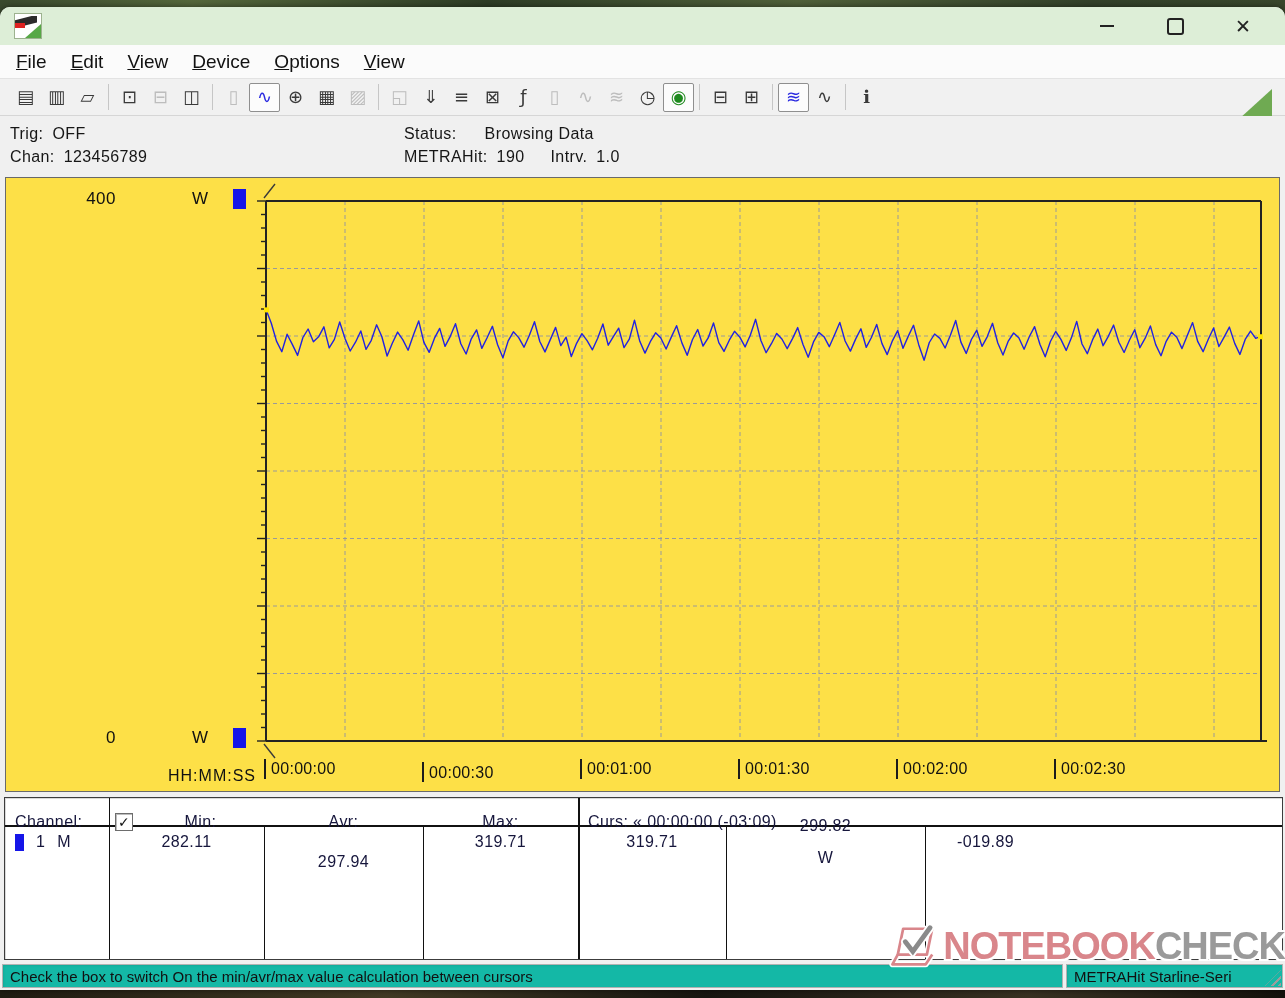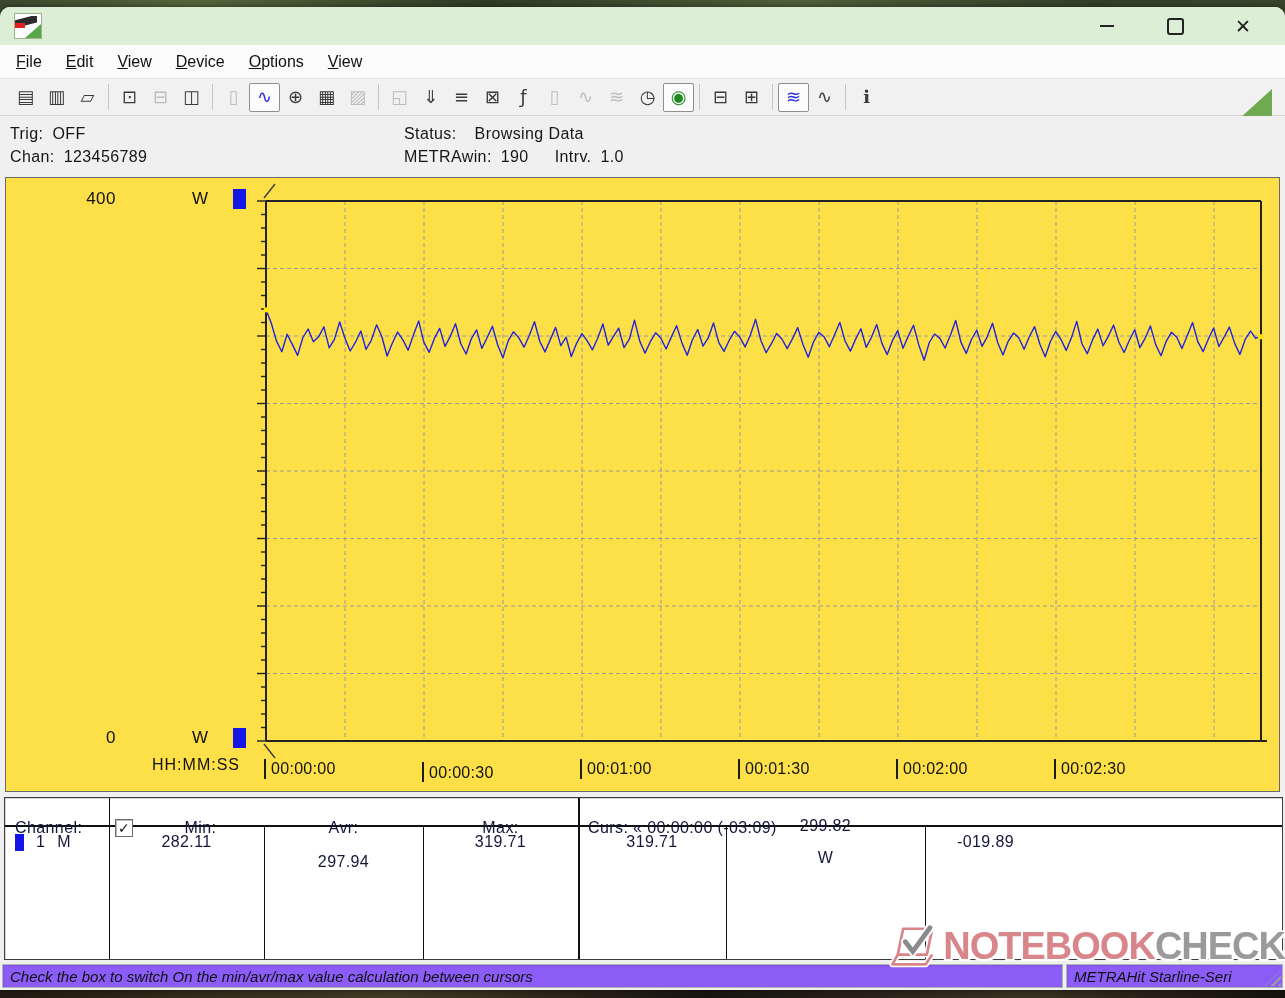--- a/index.html
+++ b/index.html
@@ -24,21 +24,21 @@
     clip-path:polygon(100% 0,100% 100%,0 100%);}
   .title-texts{display:flex;gap:38px;margin-left:9px;font-size:16px;color:#151515;}
   .win-controls{margin-left:auto;display:flex;align-items:center;gap:0;margin-right:8px;}
   .win-btn{width:68px;height:34px;display:flex;align-items:center;justify-content:center;background:transparent;border:0;}
   .glyph-min{width:14px;height:2px;background:#222;display:block;}
   .glyph-max{width:13px;height:13px;border:2px solid #222;border-radius:3px;display:block;}
   .glyph-close{font-size:19px;color:#222;line-height:1;}
   
   .menubar{position:absolute;left:0;right:0;top:38px;height:33px;background:#fbfbfb;
     border-bottom:1px solid #e3e3e3;display:flex;align-items:center;padding-left:4px;}
-  .menu-item{display:inline-block;padding:0 12px;font-size:16px;color:#111;}
+  .menu-item{display:inline-block;padding:0 12px;font-size:19px;color:#111;}
   .menu-item::first-letter{text-decoration:underline;}
   
   .toolbar{position:absolute;left:0;right:0;top:72px;height:36px;background:#f1f1f1;
     border-bottom:1px solid #d6d6d6;display:flex;align-items:center;padding-left:10px;}
   .tgroup{display:flex;align-items:center;}
   .tsep{width:1px;height:26px;background:#c6c6c6;margin:0 5px;}
   .tbtn{width:31px;height:29px;display:flex;align-items:center;justify-content:center;
     background:transparent;border:1px solid transparent;padding:0;}
   .tbtn .tglyph{font-size:18px;color:#3a3a3a;line-height:1;font-family:"DejaVu Sans",sans-serif;}
   .tbtn.disabled .tglyph{color:#bdbdbd;}
@@ -61,47 +61,47 @@
   .tick{stroke:#222;stroke-width:1.4;}
   .axis{stroke:#222;stroke-width:2;}
   .cursor-handle{stroke:#3a3a3a;stroke-width:1.4;}
   .dataline{fill:none;stroke-width:1.4;stroke-linejoin:round;}
   .cursor-dot{fill:#ffe400;}
   .ylab-row{position:absolute;display:flex;align-items:center;font-size:17px;color:#111;letter-spacing:.5px;}
   .ylab-row .num{display:inline-block;width:48px;text-align:right;}
   .ylab-row .unit{display:inline-block;margin-left:76px;}
   .chan-marker{display:inline-block;width:13px;height:20px;background:#1515e8;margin-left:24px;}
   .xaxis-row{position:absolute;left:0;top:578px;width:100%;height:26px;font-size:16px;color:#111;letter-spacing:.3px;}
-  .xaxis-caption{position:absolute;left:130px;top:0;width:120px;text-align:center;letter-spacing:1px;}
+  .xaxis-caption{position:absolute;left:130px;top:11px;width:120px;text-align:right;letter-spacing:1px;}
   .xlabel{position:absolute;top:0;display:flex;align-items:center;gap:5px;height:26px;}
   .xlabel .bar{width:2px;height:20px;background:#1c1c1c;}
   .xlabel:nth-child(1){left:258px;} .xlabel:nth-child(2){left:416px;align-items:flex-end;}
   .xlabel:nth-child(3){left:574px;} .xlabel:nth-child(4){left:732px;}
   .xlabel:nth-child(5){left:890px;align-items:center;} .xlabel:nth-child(6){left:1048px;}
   
   .sumtable{position:absolute;left:4px;top:790px;width:1277px;height:161px;background:#fff;
     border:1px solid #3c3c3c;box-shadow:inset 1px 1px 0 #d9d9d9;font-size:16px;color:#16163c;letter-spacing:.4px;}
   .st-hline{position:absolute;left:0;right:0;top:27px;height:2px;background:#111;}
   .st-v{position:absolute;background:#111;width:1px;}
   .st-v.full{top:0;bottom:0;}
   .st-v.rows{top:29px;bottom:0;}
   .st-v.heavy{width:2px;}
   .st-cell{position:absolute;display:flex;align-items:center;}
-  .st-head{top:8px;height:44px;text-align:center;}
+  .st-head{top:2px;height:44px;text-align:center;}
   .st-row1{top:33px;height:22px;}
   .checkbox{width:16px;height:16px;background:#fff;border:1px solid #6d6d6d;
     box-shadow:inset 1px 1px 0 #bdbdbd;display:flex;align-items:center;justify-content:center;
     font-size:14px;font-weight:bold;color:#111;line-height:1;}
   .row-marker{width:9px;height:17px;background:#1515e8;display:inline-block;}
   .center{justify-content:center;}
   
   .statusbar{position:absolute;left:0;right:0;top:955px;height:28px;background:#f0f0f0;
     display:flex;align-items:stretch;gap:3px;padding:2px 2px 2px 2px;box-sizing:border-box;}
-  .sb-panel{border:1px solid #b2b2b2;background:#8b5cf6;display:flex;align-items:center;
-    font-size:15px;color:#111;box-shadow:inset 1px 1px 2px rgba(0,0,0,.08);font-style:italic;}
+  .sb-panel{border:1px solid #b2b2b2;background:#14b8a6;display:flex;align-items:center;
+    font-size:15px;color:#111;box-shadow:inset 1px 1px 2px rgba(0,0,0,.08);}
   .sb-main{flex:1 1 auto;padding-left:7px;}
   .sb-device{width:208px;padding-left:7px;position:relative;}
   .resize-grip{position:absolute;right:1px;bottom:1px;width:16px;height:16px;
     background:repeating-linear-gradient(135deg,#9c9c9c 0 2px,transparent 2px 5px);
     clip-path:polygon(100% 0,100% 100%,0 100%);}
   
   .watermark{position:absolute;right:0;bottom:6px;width:398px;height:92px;z-index:5;pointer-events:none;
     display:flex;align-items:center;}
   .wm-text{font-size:38px;font-weight:bold;letter-spacing:-1px;white-space:nowrap;margin-left:-4px;
     text-shadow:-2px -2px 0 #fff,2px -2px 0 #fff,-2px 2px 0 #fff,2px 2px 0 #fff,0 -2px 0 #fff,0 2px 0 #fff,-2px 0 0 #fff,2px 0 0 #fff;}
@@ -266,26 +266,26 @@
         <div class="sp-row">
           <span>Trig:</span>
           <span>OFF</span>
         </div>
         <div class="sp-row">
           <span>Chan:</span>
           <span>123456789</span>
         </div>
       </div>
       <div class="sp-col-mid">
-        <div class="sp-row" style="gap:18px;">
+        <div class="sp-row" style="gap:28px;">
           <span>Status:</span>
           <span>Browsing Data</span>
         </div>
         <div class="sp-row" style="gap:9px;">
-          <span>METRAwin:</span>
+          <span>METRAHit:</span>
           <span>190</span>
           <span style="width:8px;"></span>
           <span>Intrv.</span>
           <span>1.0</span>
         </div>
       </div>
     </div>
 
     <div class="chartpanel">
       <svg id="plot-svg" class="plot-svg" width="1271" height="611" viewBox="0 0 1271 611">

